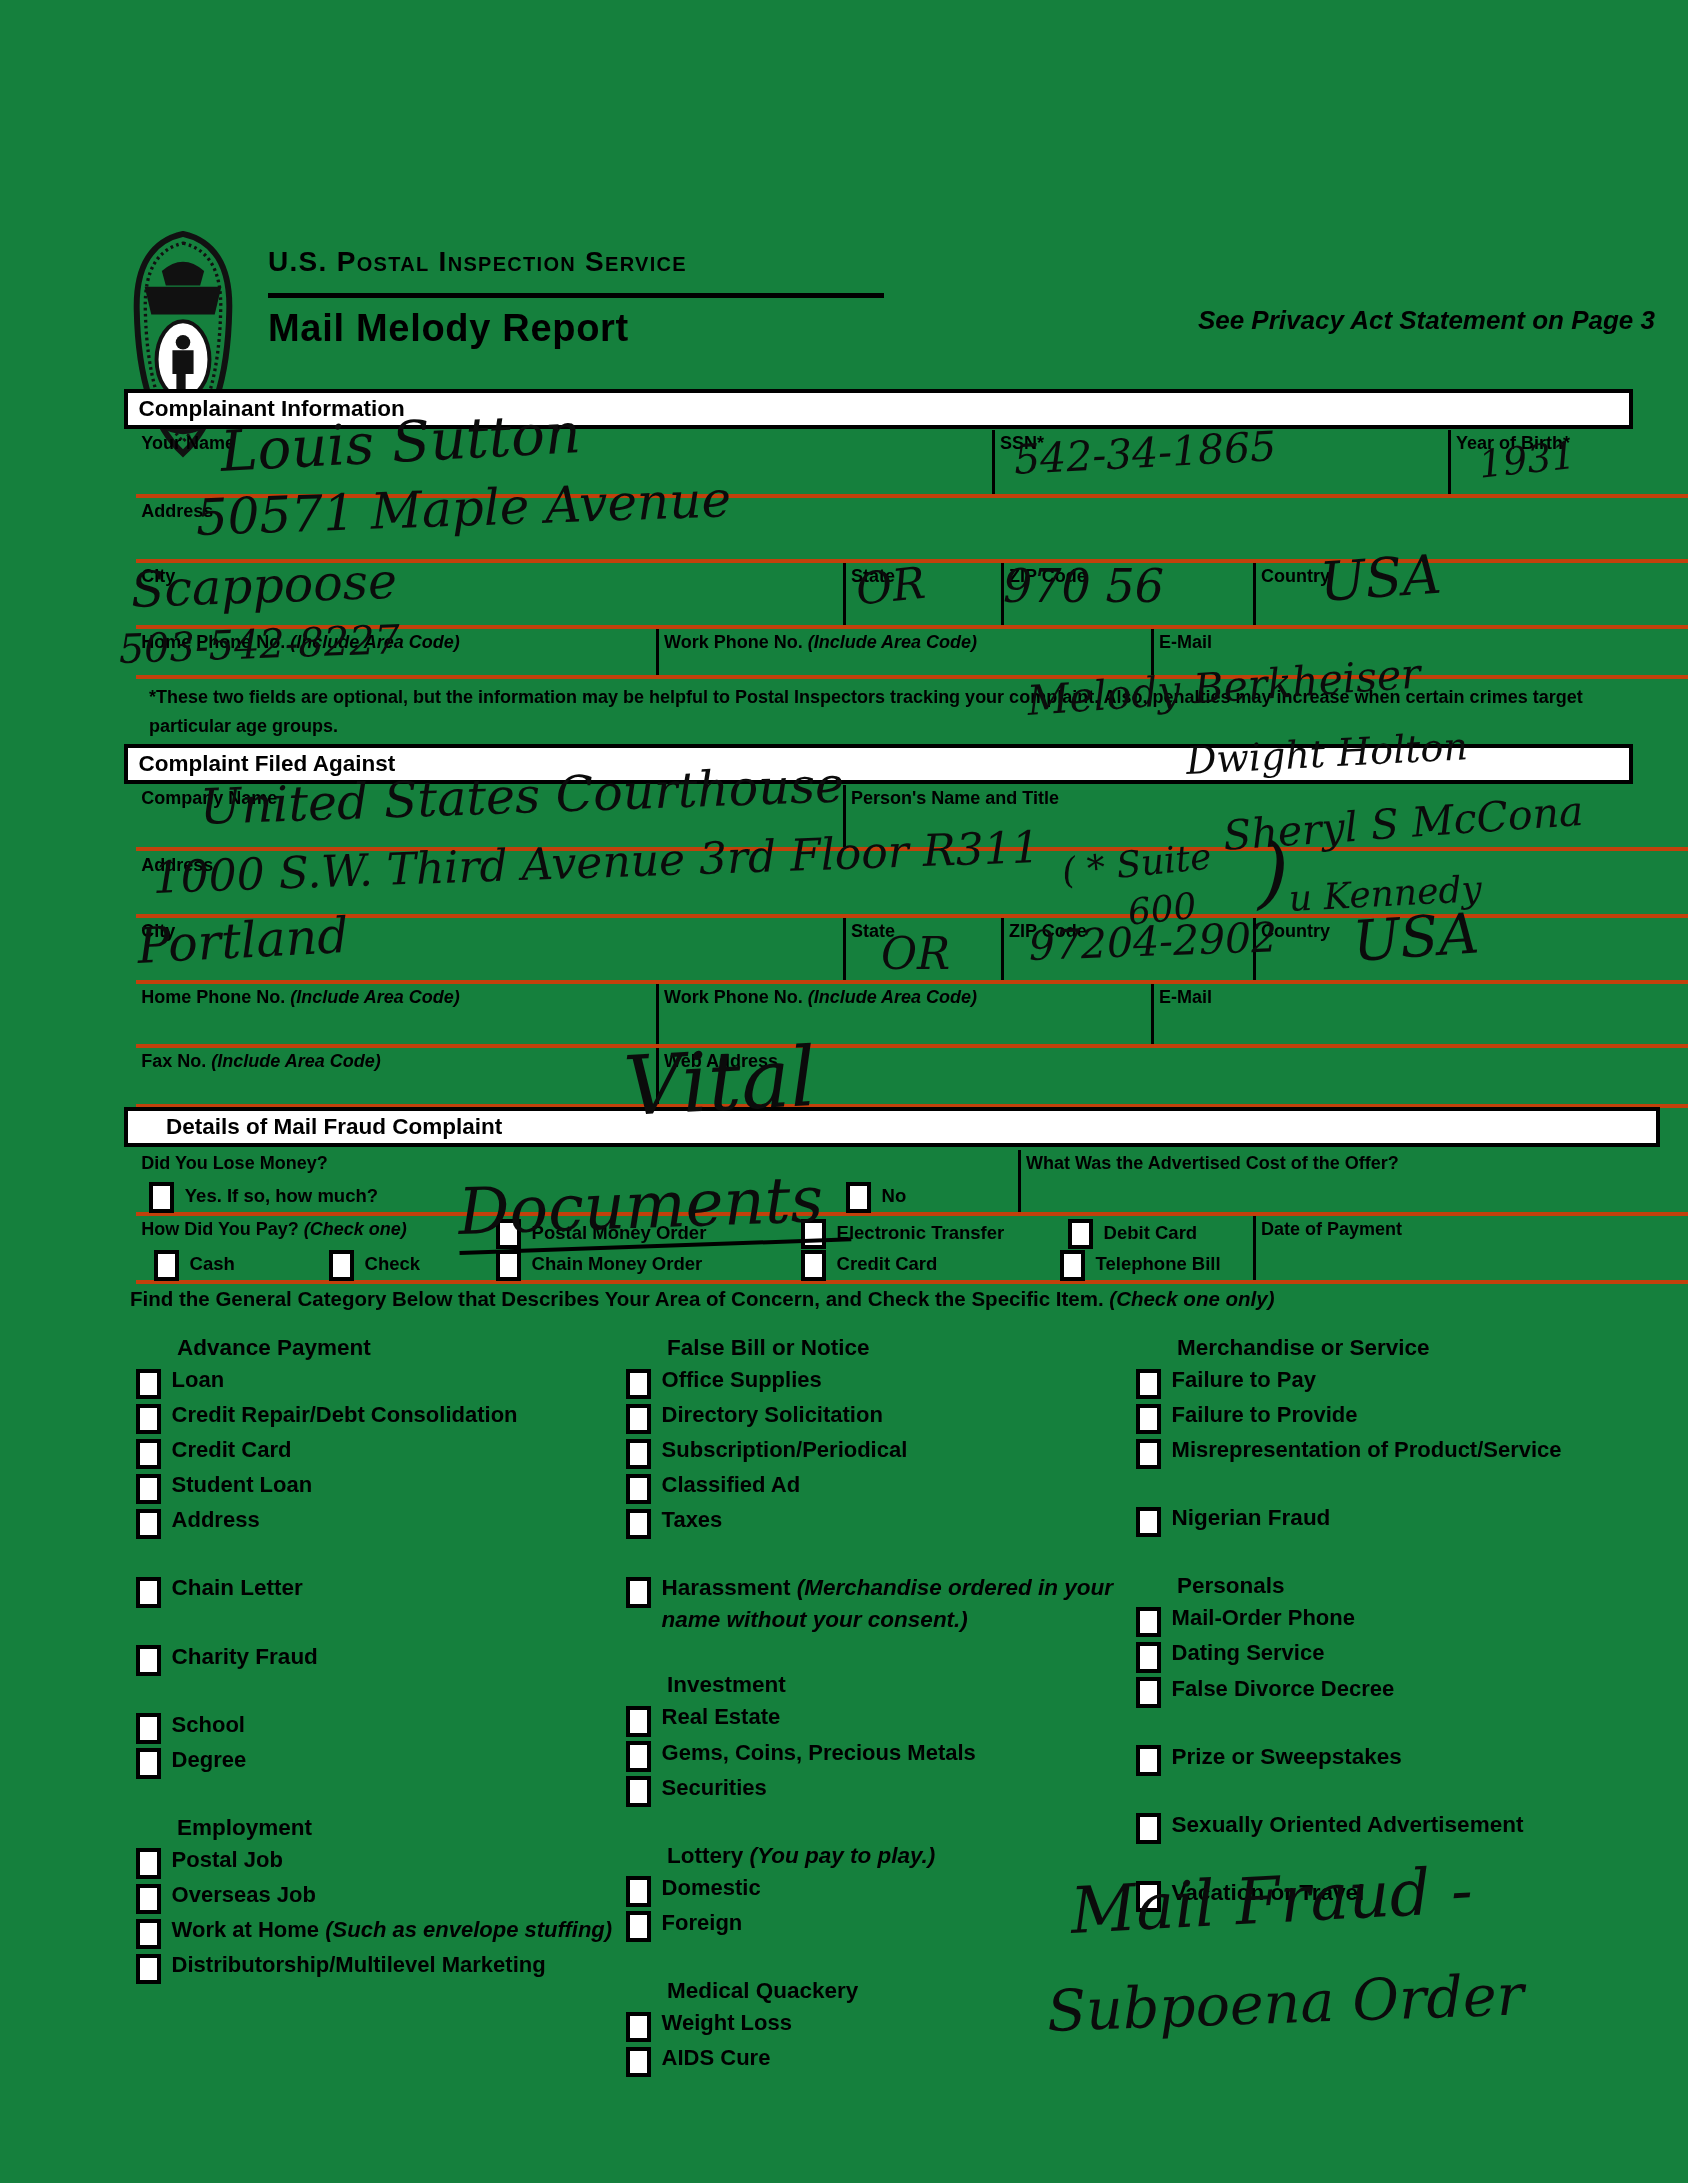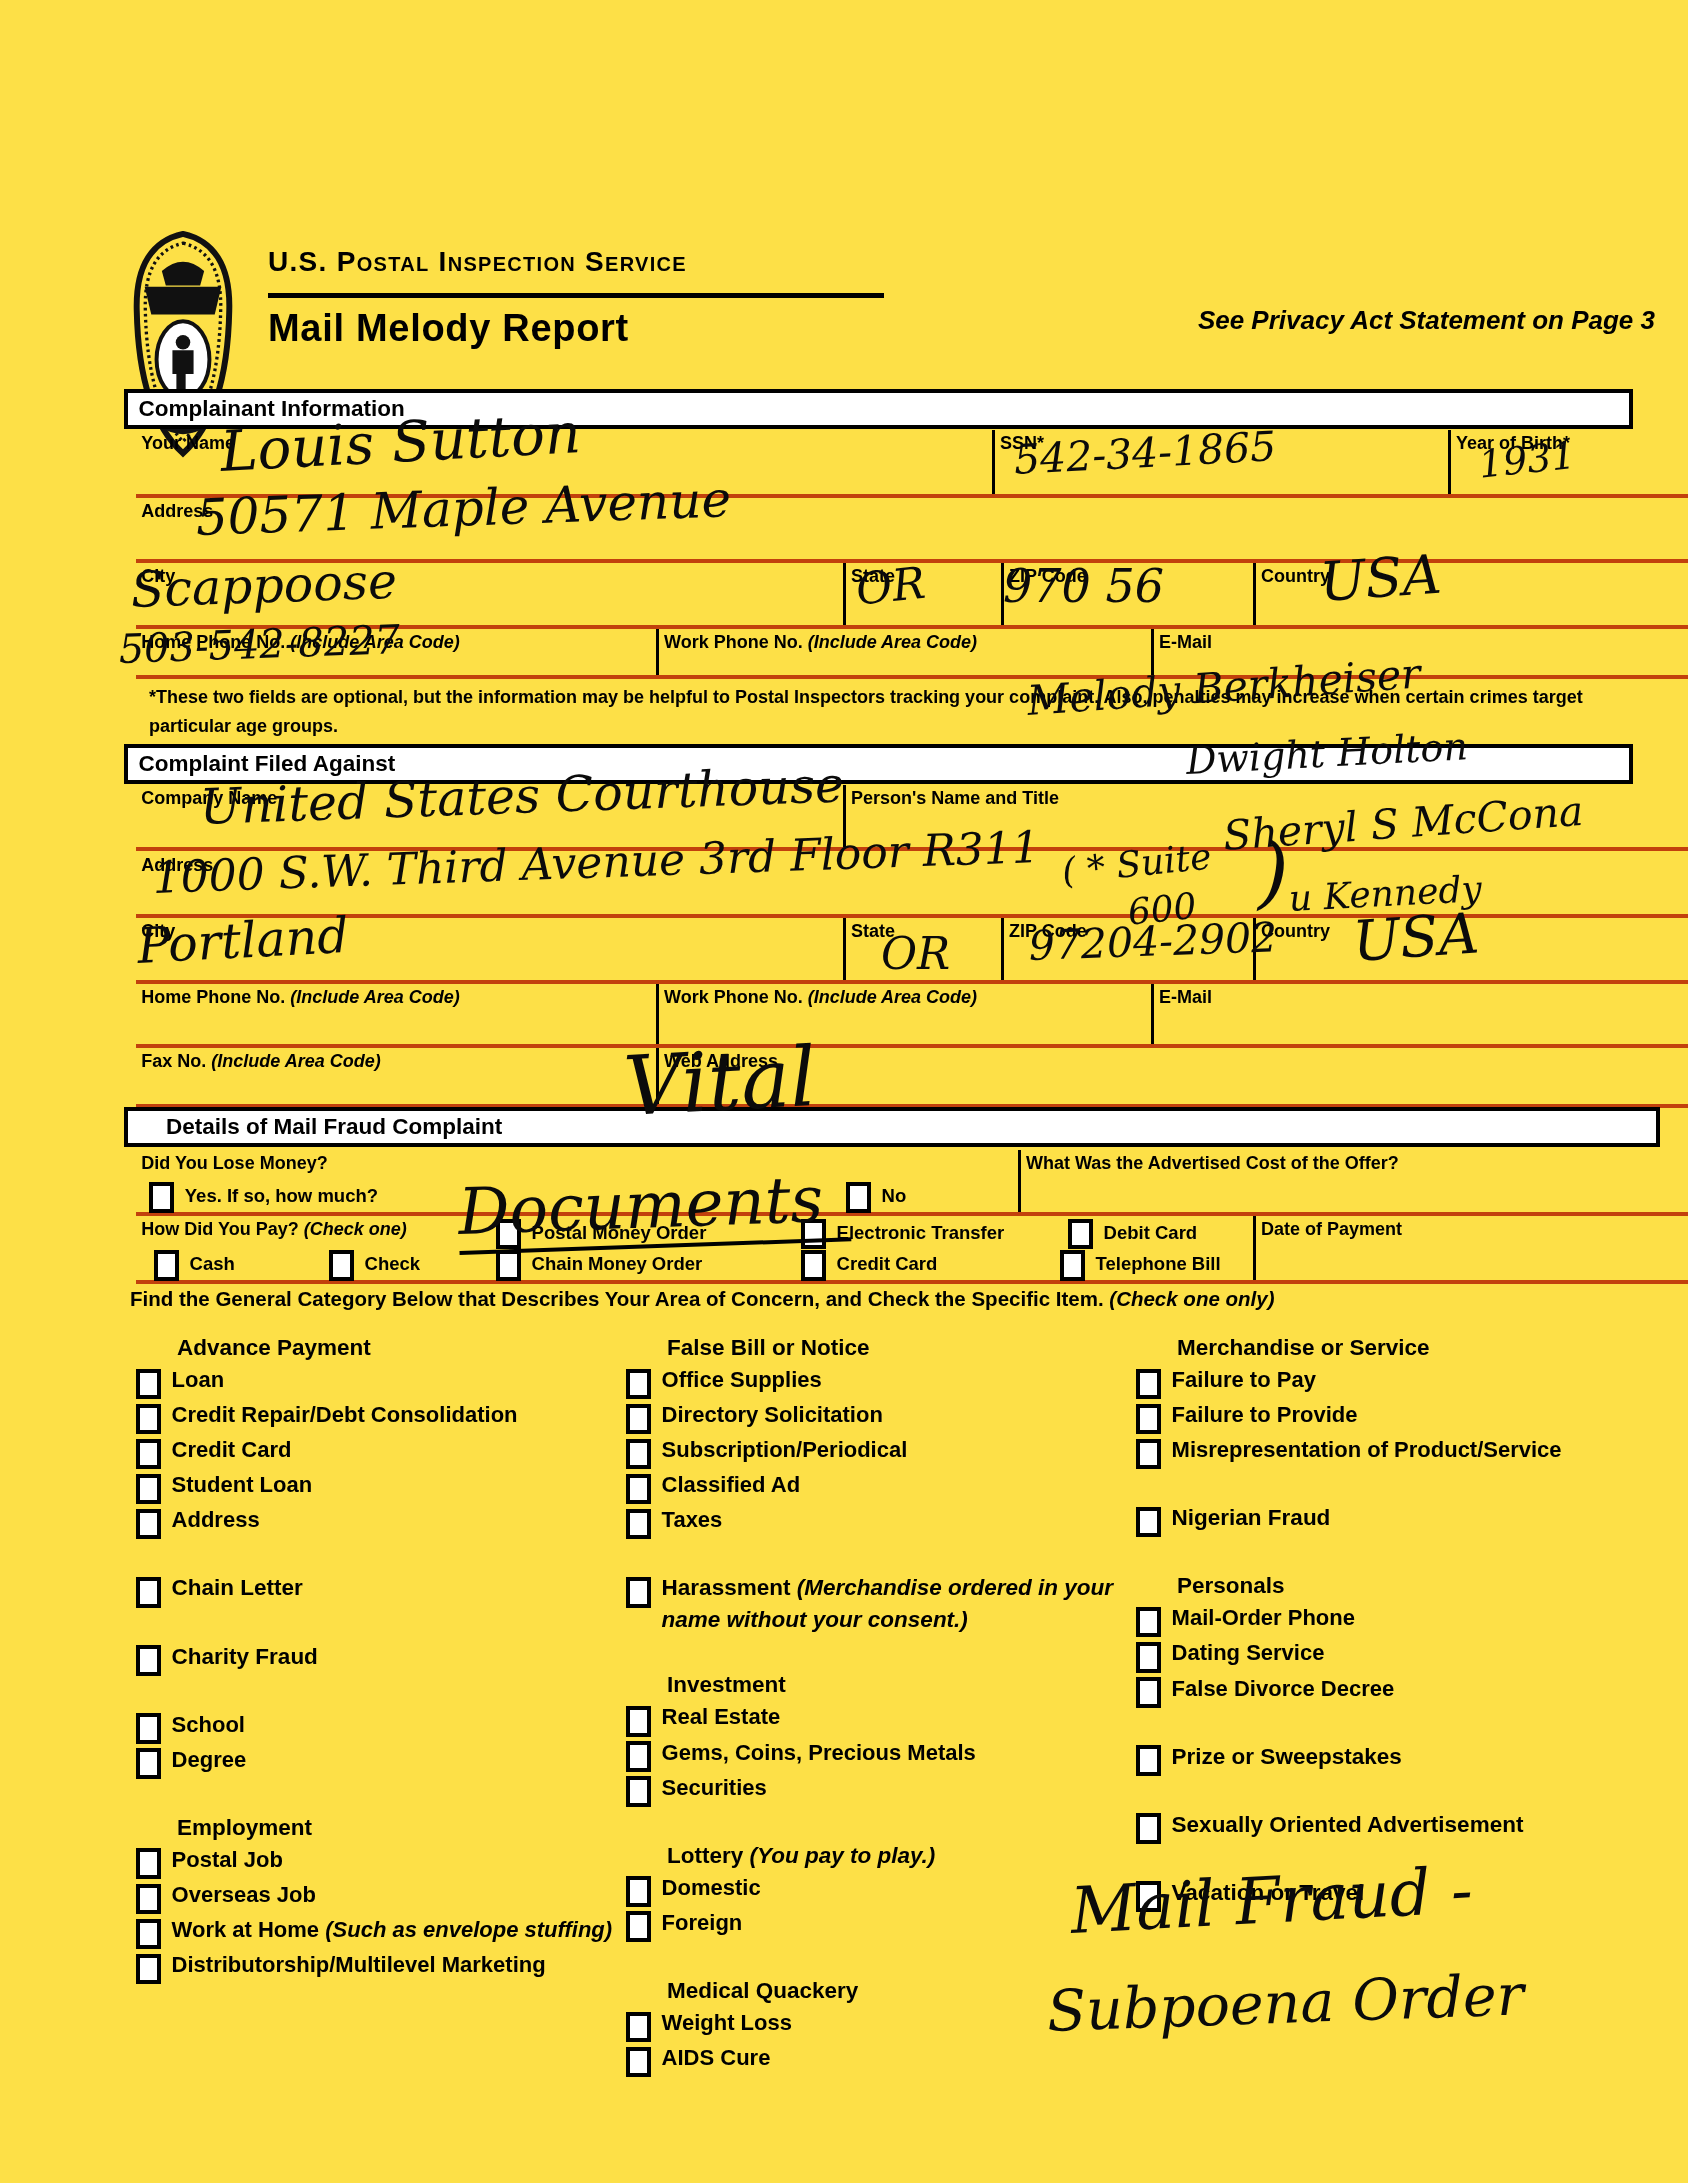--- a/index.html
+++ b/index.html
@@ -1,16 +1,16 @@
 <!DOCTYPE html>
 <html style="font-size:10.6px"><head>
 <meta charset="utf-8">
 <style>
   html,body{margin:0;padding:0;background:#e8e8e8;}
-  .page{position:relative;width:1689px;height:2183px;background:#fde047;
+  .page{position:relative;width:1689px;height:2183px;background:#15803d;
         font-family:"Liberation Sans",sans-serif;color:#000;overflow:hidden;}
   
   .hdr-agency{position:absolute;left:268px;top:246px;font-variant:small-caps;font-weight:bold;
               font-size:28px;letter-spacing:1.3px;}
   .hdr-rule{position:absolute;left:268px;top:293px;width:616px;height:4.6px;background:#000;}
   .hdr-title{position:absolute;left:268px;top:307px;font-weight:bold;font-size:38px;letter-spacing:0.7px;}
   .hdr-privacy{position:absolute;left:993px;top:305px;width:662px;text-align:right;
                font-weight:bold;font-style:italic;font-size:26px;}
   .badge{position:absolute;left:130px;top:230px;}
   

